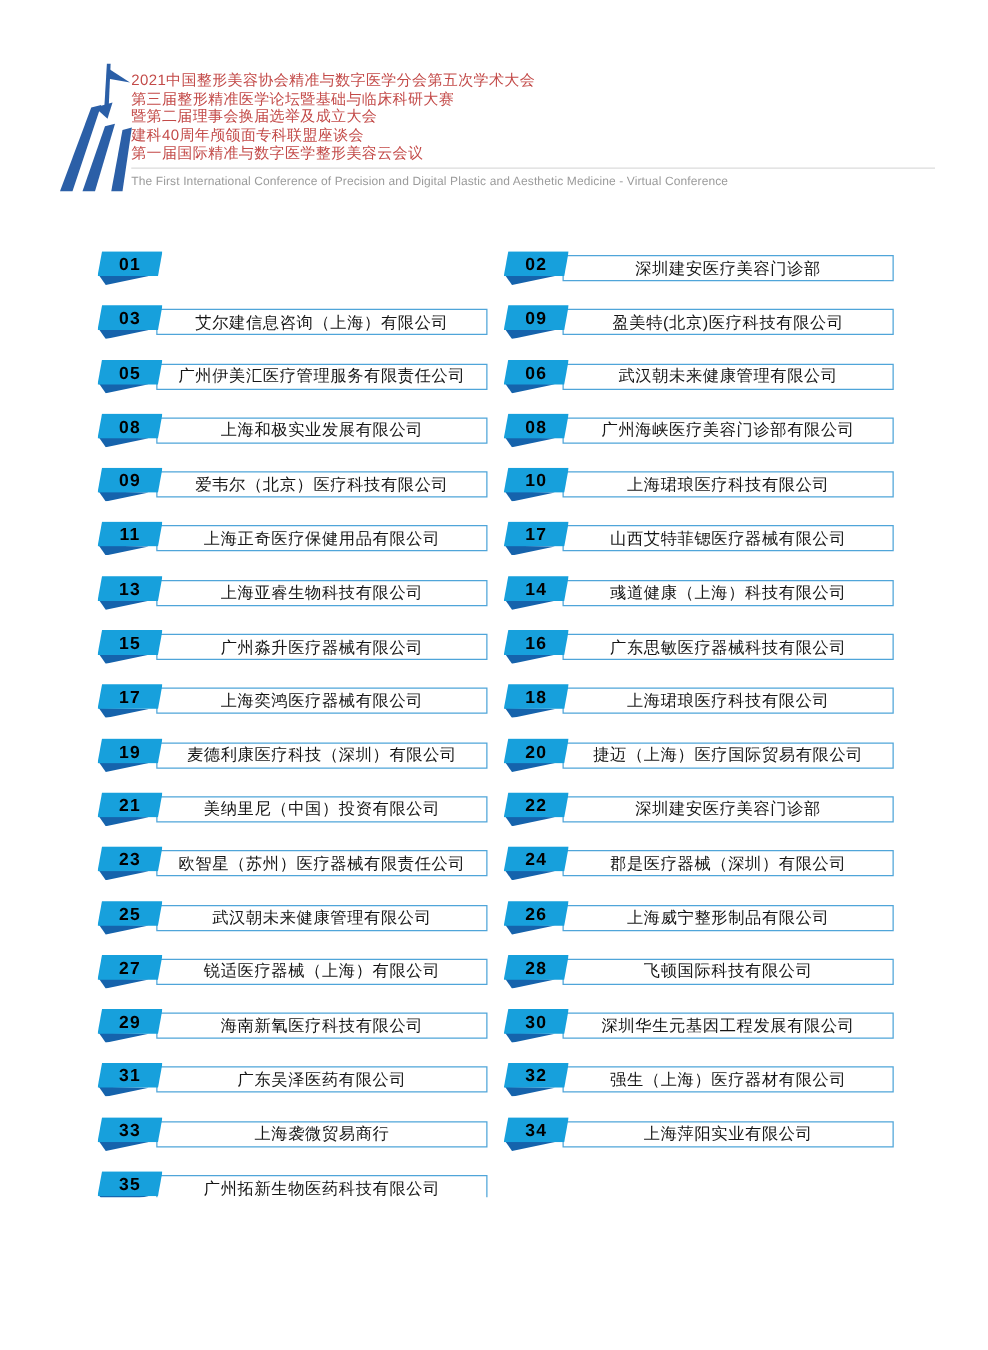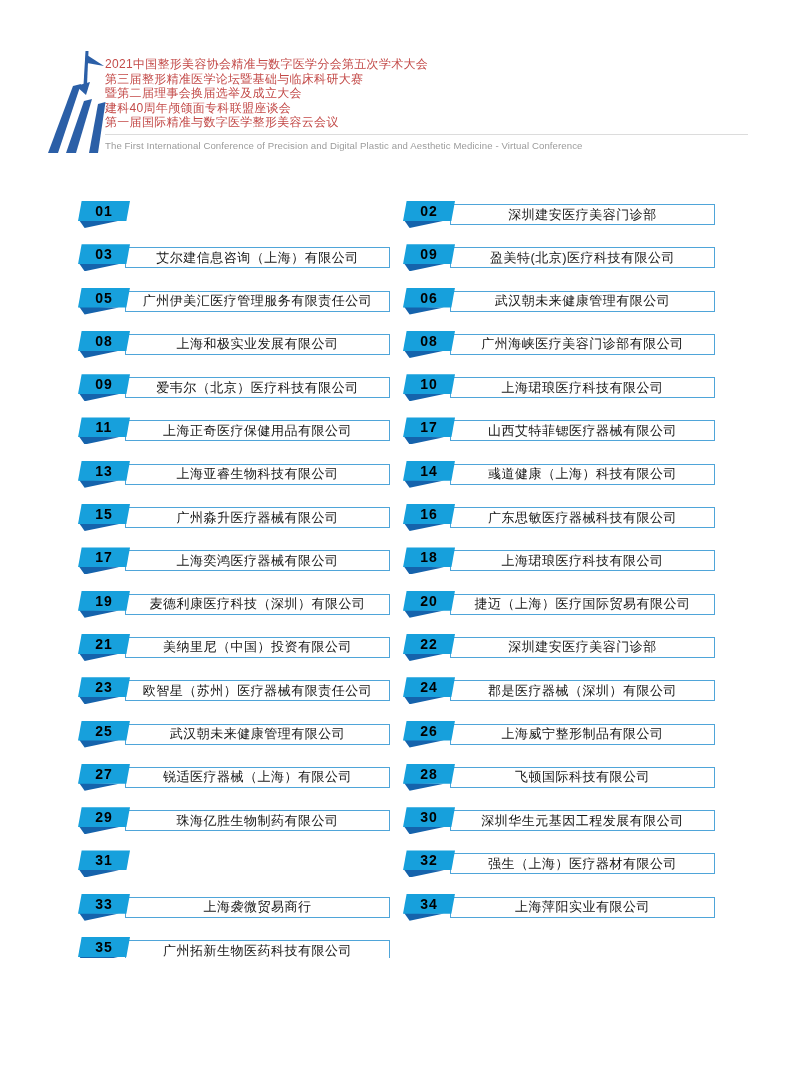--- a/index.html
+++ b/index.html
@@ -226,29 +226,32 @@
       <span class="cname">锐适医疗器械（上海）有限公司</span>
     </div>
     <div class="badge">
       <span class="num">27</span>
     </div>
     <div class="fold"></div>
   </div>
 
   <div class="entry">
     <div class="box">
-      <span class="cname">珠海亿胜生物制药有限公司</span>
+      <span class="cname">海南新氧医疗科技有限公司</span>
     </div>
     <div class="badge">
       <span class="num">29</span>
     </div>
     <div class="fold"></div>
   </div>
 
   <div class="entry">
+    <div class="box">
+      <span class="cname">广东吴泽医药有限公司</span>
+    </div>
     <div class="badge">
       <span class="num">31</span>
     </div>
     <div class="fold"></div>
   </div>
 
   <div class="entry">
     <div class="box">
       <span class="cname">上海袭微贸易商行</span>
     </div>

